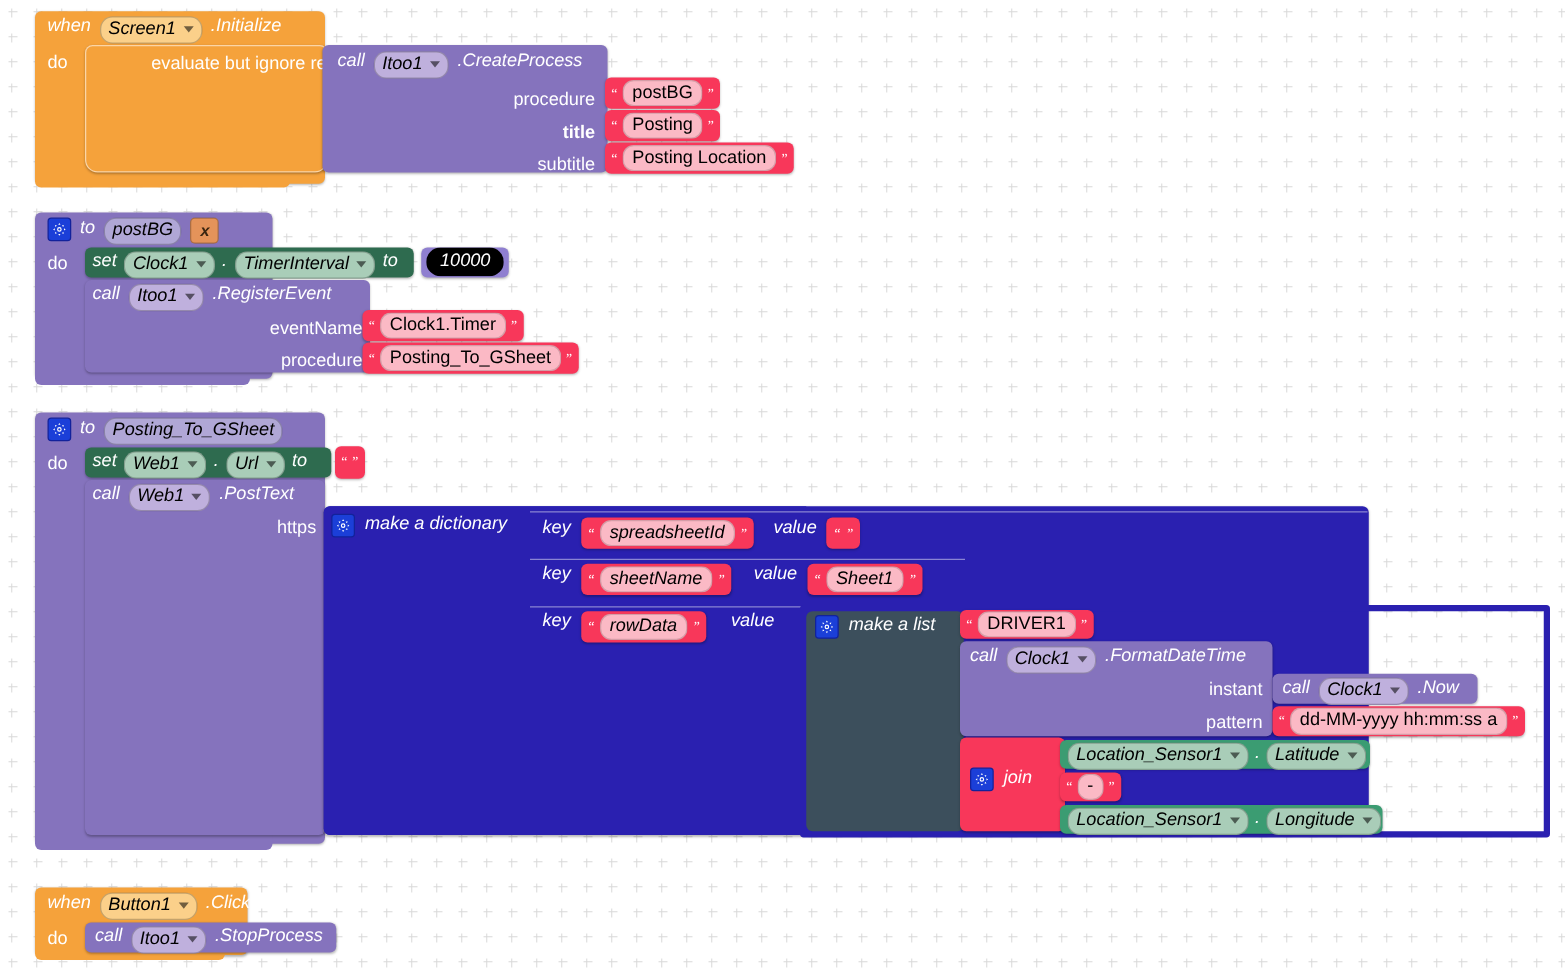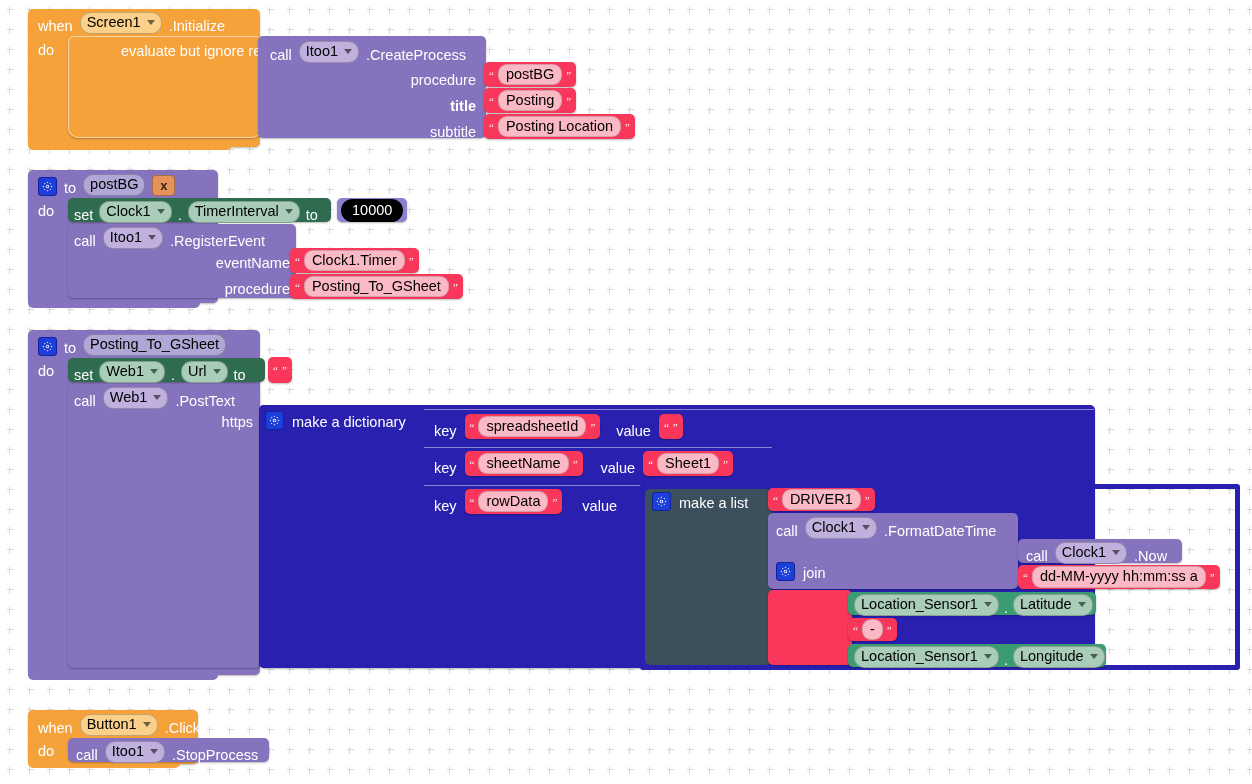--- a/index.html
+++ b/index.html
@@ -57,21 +57,21 @@
   .c-sensor{background:#3b9c72;}    
   .c-math{background:#8f7fd0;}
 
   .shadow{box-shadow:0 1px 2px rgba(0,0,0,.28);}
 
   
   .r4{border-radius:5px;}
   .r6{border-radius:7px;}
 
   
-  .row{display:flex;align-items:flex-end;height:100%;}
+  .row{display:flex;align-items:flex-start;height:100%;font-style:italic;}
   .lbl{font-size:14.5px;color:#fff;white-space:nowrap;}
 
   
   .q{font-size:11px;color:#fff;font-family:"Liberation Serif",serif;}
 
   
   .gear{
     width:17px;height:17px;border-radius:3px;background:#1b3fd8;
     display:inline-flex;align-items:center;justify-content:center;flex:0 0 auto;
     border:1px solid #12229b;
@@ -390,20 +390,24 @@
   <div class="blk" style="left:776px;top:517px;">
     <div class="row" style="gap:7px;">
       <span class="lbl">call</span>
       <span class="field f-purple">
         <span>Clock1</span>
           <i class="caret"></i>
       </span>
       <span class="lbl">.FormatDateTime</span>
     </div>
   </div>
+  <div class="blk" style="left:880px;top:539px;width:130px;text-align:right;">
+    <div class="lbl" style="height:26px;line-height:26px;">instant</div>
+    <div class="lbl" style="height:26px;line-height:26px;">pattern</div>
+  </div>
 
   <div class="blk c-proc r4 shadow" style="left:1018px;top:539px;width:164px;height:24px;"></div>
   <div class="blk" style="left:1026px;top:542px;">
     <div class="row" style="gap:7px;">
       <span class="lbl">call</span>
       <span class="field f-purple">
         <span>Clock1</span>
           <i class="caret"></i>
       </span>
       <span class="lbl">.Now</span>
@@ -412,21 +416,21 @@
 
   <div class="blk" style="left:1018px;top:565px;">
     <span class="textblk shadow" style="height:24px;">
       <span class="q">“</span>
       <span class="val">dd-MM-yyyy hh:mm:ss a</span>
       <span class="q">”</span>
     </span>
   </div>
 
   <div class="blk c-text r4 shadow" style="left:768px;top:590px;width:84px;height:75px;"></div>
-  <div class="blk" style="left:776px;top:562px;">
+  <div class="blk" style="left:776px;top:614px;">
     <div class="row" style="gap:8px;">
       <span class="gear">
         <svg width="11" height="11" viewBox="0 0 24 24">
             <path fill="#fff" d="M12 8a4 4 0 1 0 0 8 4 4 0 0 0 0-8zm0 6a2 2 0 1 1 0-4 2 2 0 0 1 0 4z"></path>
             <path fill="#fff" d="M12 1l2 3h-4l2-3zm0 22l-2-3h4l-2 3zM1 12l3-2v4l-3-2zm22 0l-3 2v-4l3 2zM4.2 4.2l3.5 1-2.5 2.5-1-3.5zm15.6 15.6l-3.5-1 2.5-2.5 1 3.5zM19.8 4.2l-1 3.5-2.5-2.5 3.5-1zM4.2 19.8l1-3.5 2.5 2.5-3.5 1z"></path>
           </svg>
       </span>
       <span class="lbl">join</span>
     </div>
   </div>

